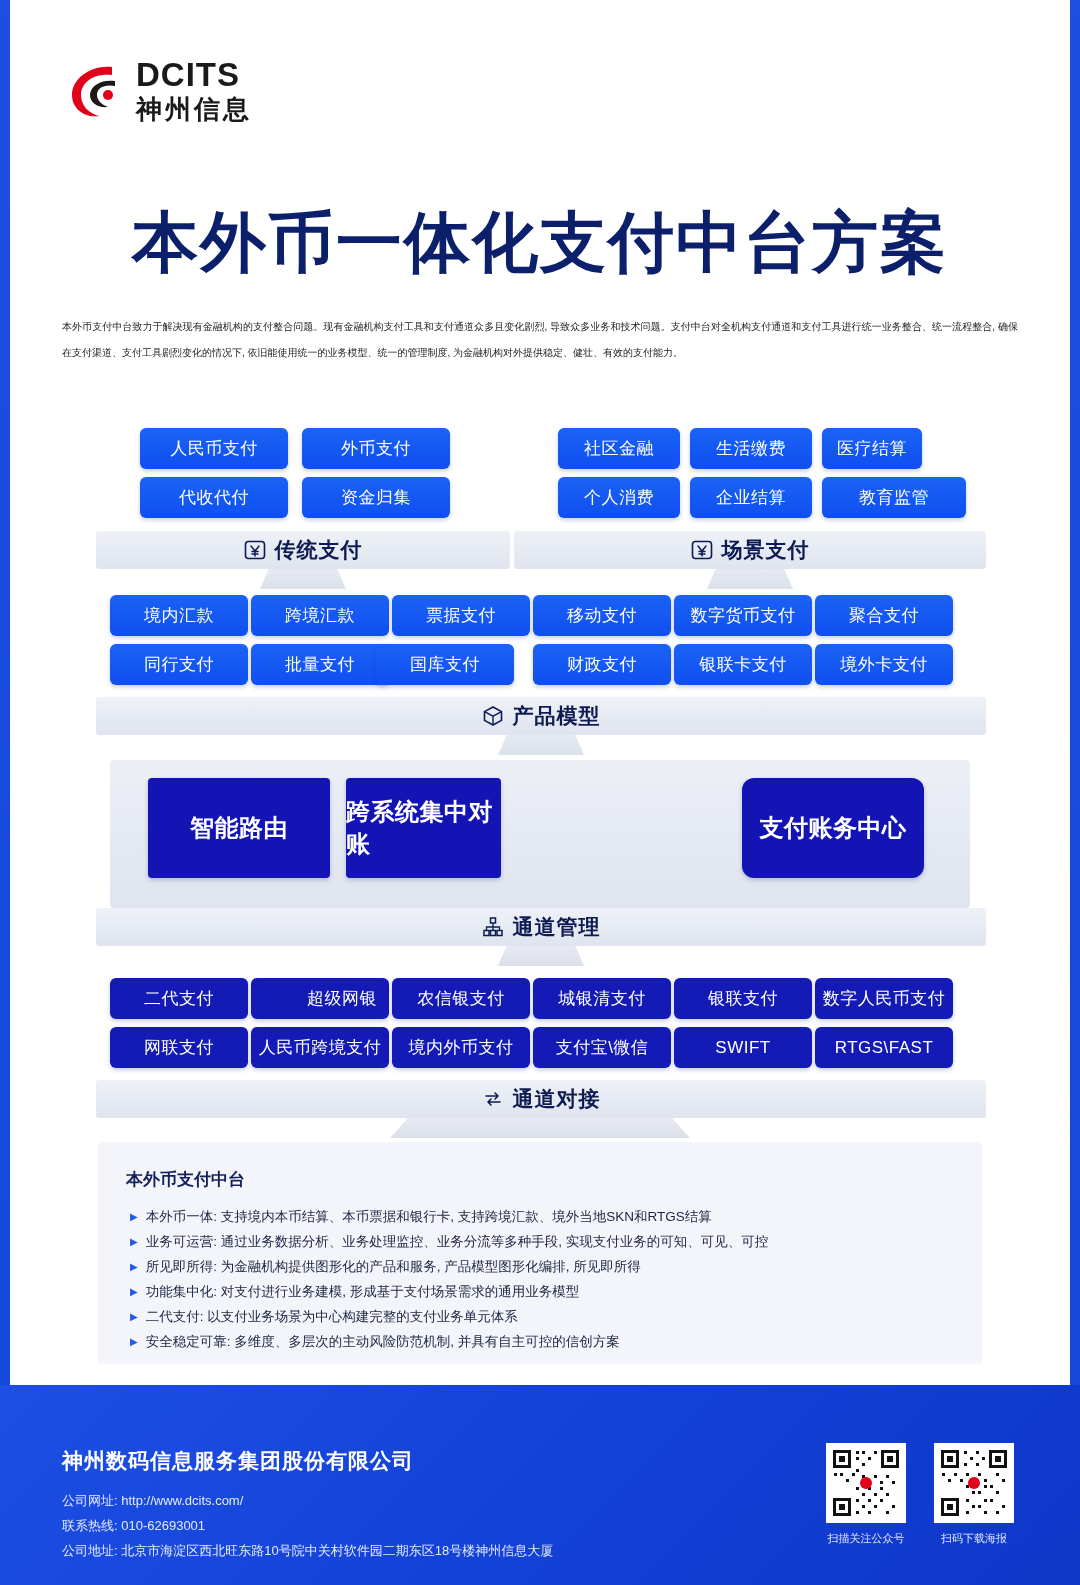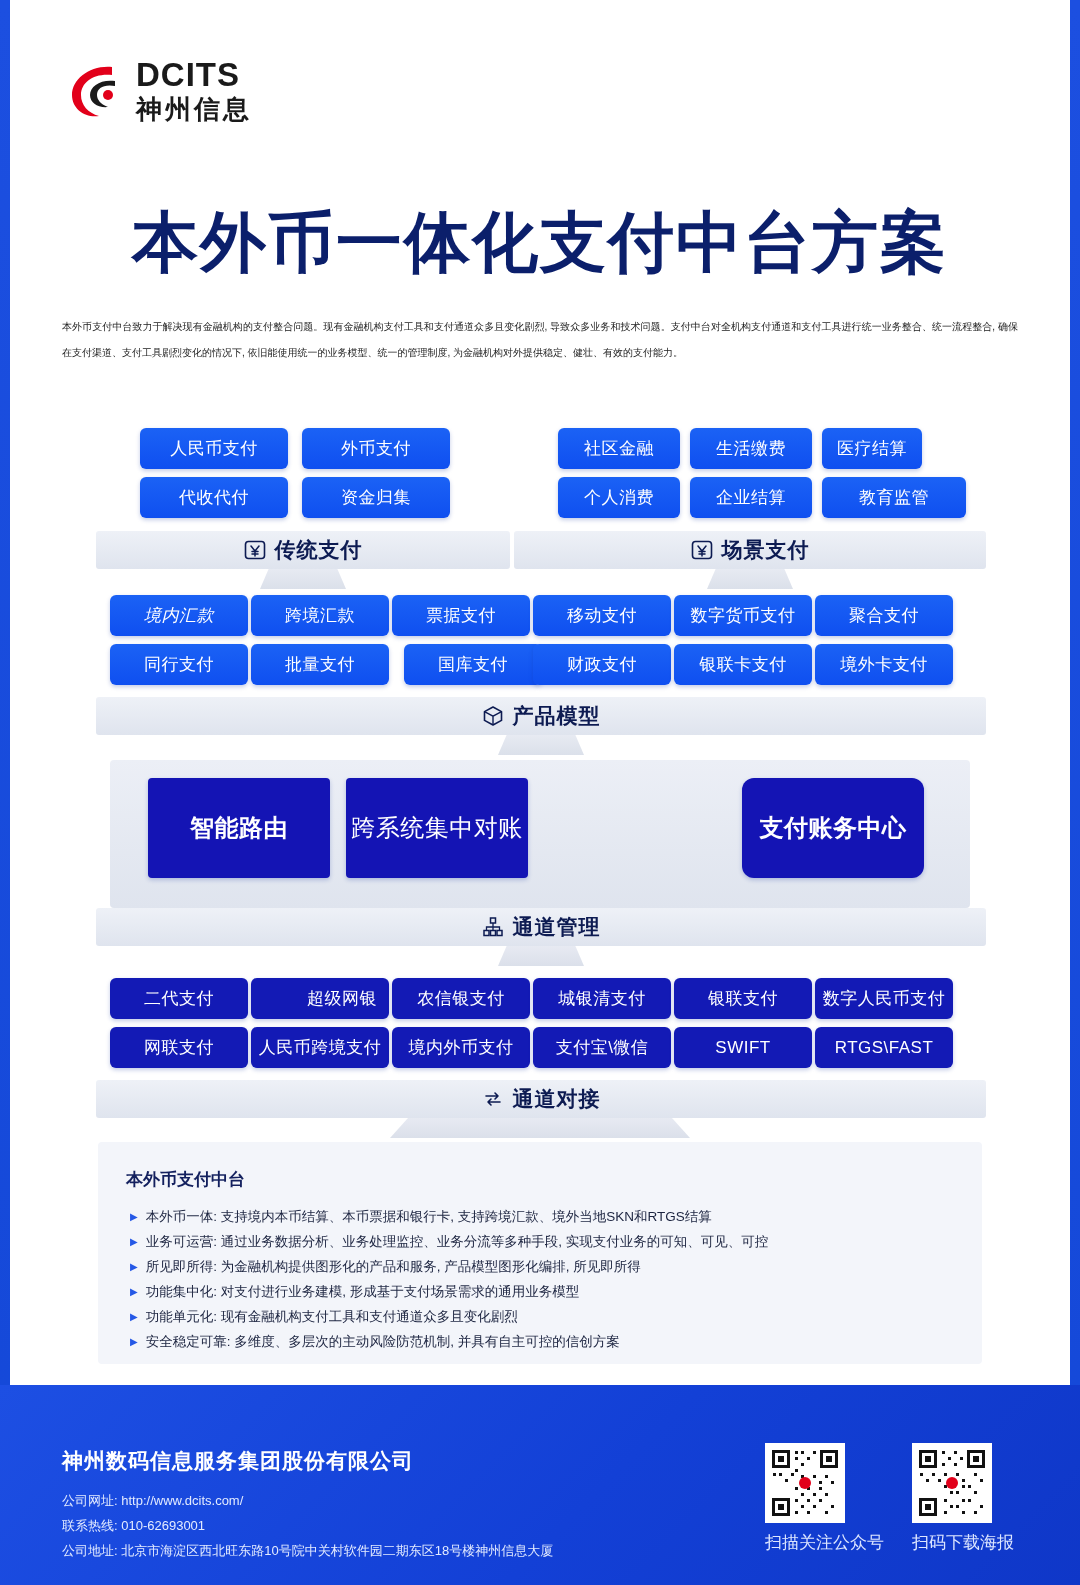--- a/index.html
+++ b/index.html
@@ -195,21 +195,21 @@
   }
   .qr-block { text-align: center; }
   .qr-img {
     width: 80px; height: 80px;
     background: #ffffff;
     padding: 4px;
     position: relative;
   }
   .qr-caption {
     margin-top: 8px;
-    font-size: 17px;
+    font-size: 11px;
     color: #dde6ff;
   }
 </style>
 </head>
 <body>
 
 <div class="page">
   <div class="edge left"></div>
   <div class="edge right"></div>
 
@@ -257,49 +257,49 @@
     <span class="shelf-icon">
       <svg viewBox="0 0 22 22" width="22" height="22">
           <rect x="1.5" y="2.5" width="19" height="17" rx="3" fill="none" stroke="#0d1b52" stroke-width="1.6"></rect>
           <path d="M7 7 L11 12 L15 7 M8 12.5 H14 M8 15 H14 M11 12 V17" stroke="#0d1b52" stroke-width="1.5" fill="none" stroke-linecap="round"></path>
         </svg>
     </span>
     <span>场景支付</span>
   </div>
   <div class="notch" style="left:707px;top:569px;width:86px;clip-path:polygon(10% 0,90% 0,100% 100%,0 100%);"></div>
 
-  <div class="pill blue" style="position:absolute;left:110px;top:595px;width:138px;height:41px;font-style:italic;">境内汇款</div>
+  <div class="pill blue" style="position:absolute;left:110px;top:595px;width:138px;height:41px;">境内汇款</div>
   <div class="pill blue" style="position:absolute;left:251px;top:595px;width:138px;height:41px;">跨境汇款</div>
   <div class="pill blue" style="position:absolute;left:392px;top:595px;width:138px;height:41px;">票据支付</div>
   <div class="pill blue" style="position:absolute;left:533px;top:595px;width:138px;height:41px;">移动支付</div>
   <div class="pill blue" style="position:absolute;left:674px;top:595px;width:138px;height:41px;">数字货币支付</div>
   <div class="pill blue" style="position:absolute;left:815px;top:595px;width:138px;height:41px;">聚合支付</div>
 
   <div class="pill blue" style="position:absolute;left:110px;top:644px;width:138px;height:41px;">同行支付</div>
   <div class="pill blue" style="position:absolute;left:251px;top:644px;width:138px;height:41px;">批量支付</div>
-  <div class="pill blue" style="position:absolute;left:404px;top:644px;width:138px;height:41px;text-align:right;">国库支付</div>
+  <div class="pill blue" style="position:absolute;left:376px;top:644px;width:138px;height:41px;text-align:right;">国库支付</div>
   <div class="pill blue" style="position:absolute;left:533px;top:644px;width:138px;height:41px;">财政支付</div>
   <div class="pill blue" style="position:absolute;left:674px;top:644px;width:138px;height:41px;">银联卡支付</div>
   <div class="pill blue" style="position:absolute;left:815px;top:644px;width:138px;height:41px;">境外卡支付</div>
 
   <div class="shelf" style="left:96px;top:697px;width:890px;height:38px;"></div>
   <div class="shelf-label" style="left:96px;top:697px;width:890px;height:38px;">
     <span class="shelf-icon">
       <svg viewBox="0 0 22 22" width="22" height="22">
           <path d="M11 2 L19.5 6.6 V15.4 L11 20 L2.5 15.4 V6.6 Z" fill="none" stroke="#0d1b52" stroke-width="1.6" stroke-linejoin="round"></path>
           <path d="M2.5 6.6 L11 11.2 L19.5 6.6 M11 11.2 V20" fill="none" stroke="#0d1b52" stroke-width="1.4"></path>
         </svg>
     </span>
     <span>产品模型</span>
   </div>
   <div class="notch" style="left:498px;top:735px;width:86px;clip-path:polygon(10% 0,90% 0,100% 100%,0 100%);"></div>
 
   <div style="position:absolute;left:110px;top:760px;width:860px;height:148px;background:linear-gradient(180deg,#eceff6 0%,#dfe4ee 100%);border-radius:4px;"></div>
   <div class="pill navy" style="position:absolute;left:148px;top:778px;width:182px;height:100px;font-size:24px;font-weight:bold;border-radius:4px;">智能路由</div>
-  <div class="pill navy" style="position:absolute;left:346px;top:778px;width:182px;height:100px;font-size:24px;font-weight:normal;border-radius:4px;">跨系统集中对账</div>
+  <div class="pill navy" style="position:absolute;left:346px;top:778px;width:155px;height:100px;font-size:24px;font-weight:bold;border-radius:4px;">跨系统集中对账</div>
   <div class="pill navy" style="position:absolute;left:742px;top:778px;width:182px;height:100px;font-size:24px;font-weight:bold;border-radius:12px;">支付账务中心</div>
 
   <div class="shelf" style="left:96px;top:908px;width:890px;height:38px;"></div>
   <div class="shelf-label" style="left:96px;top:908px;width:890px;height:38px;">
     <span class="shelf-icon">
       <svg viewBox="0 0 22 22" width="22" height="22">
           <rect x="8.5" y="2" width="5" height="5" fill="none" stroke="#0d1b52" stroke-width="1.5"></rect>
           <rect x="2" y="14.5" width="5" height="5" fill="none" stroke="#0d1b52" stroke-width="1.5"></rect>
           <rect x="8.5" y="14.5" width="5" height="5" fill="none" stroke="#0d1b52" stroke-width="1.5"></rect>
           <rect x="15" y="14.5" width="5" height="5" fill="none" stroke="#0d1b52" stroke-width="1.5"></rect>
@@ -349,21 +349,21 @@
       <div class="feature-item">
         <span class="tri">▶</span>
         <span>所见即所得: 为金融机构提供图形化的产品和服务, 产品模型图形化编排, 所见即所得</span>
       </div>
       <div class="feature-item">
         <span class="tri">▶</span>
         <span>功能集中化: 对支付进行业务建模, 形成基于支付场景需求的通用业务模型</span>
       </div>
       <div class="feature-item">
         <span class="tri">▶</span>
-        <span>功能单元化: 现有金融机构支付工具和支付通道众多且变化剧烈</span>
+        <span>二代支付: 以支付业务场景为中心构建完整的支付业务单元体系</span>
       </div>
       <div class="feature-item">
         <span class="tri">▶</span>
         <span>安全稳定可靠: 多维度、多层次的主动风险防范机制, 并具有自主可控的信创方案</span>
       </div>
     </div>
   </div>
 
   <div class="footer">
     <div class="footer-top-line"></div>

